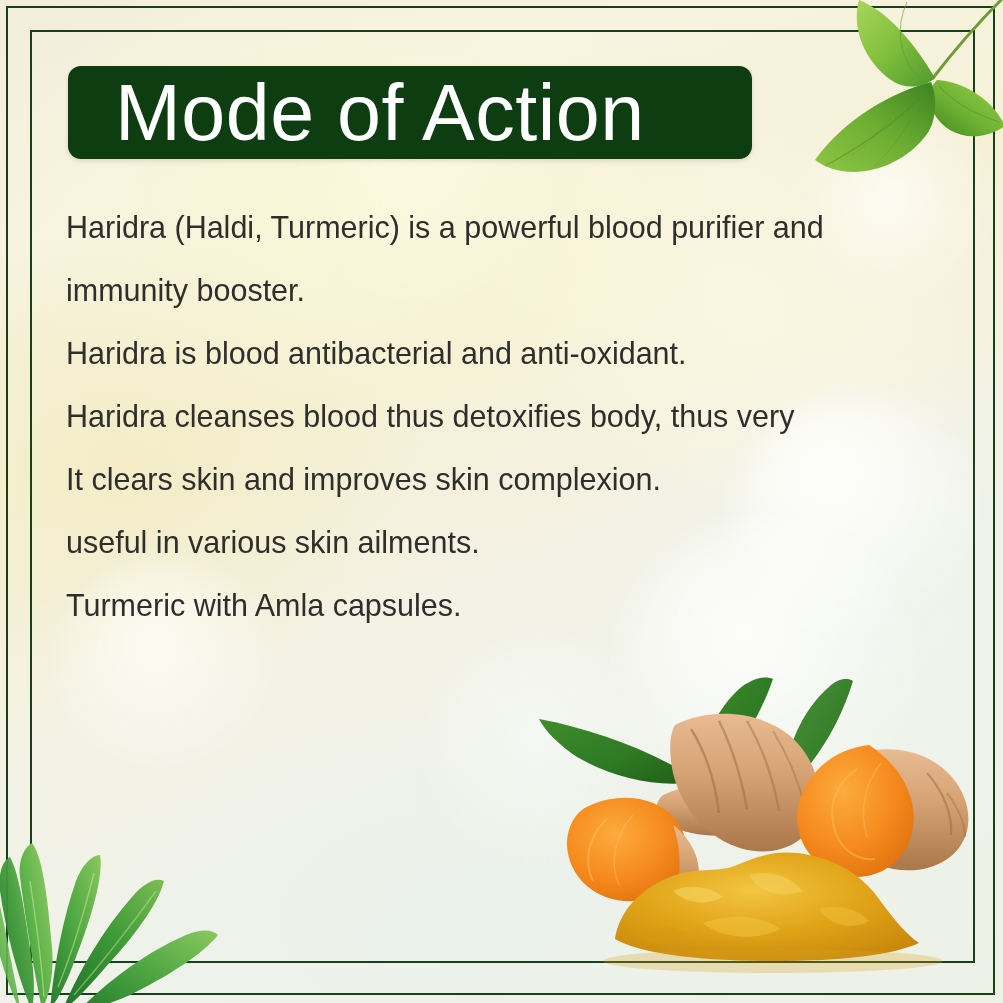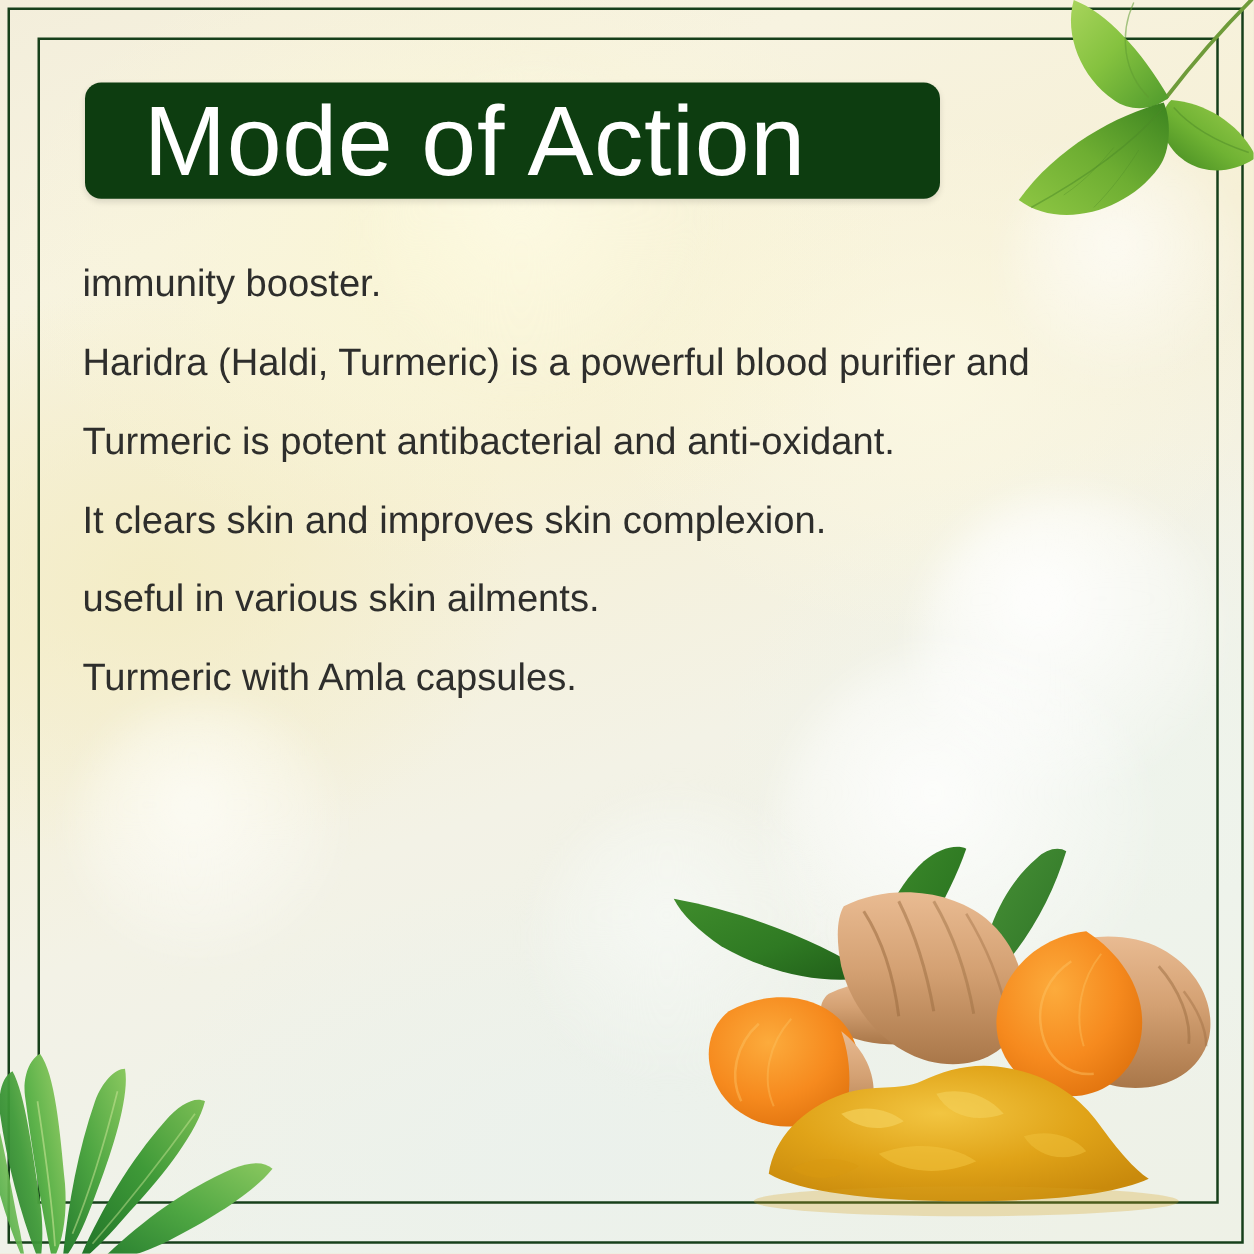--- a/index.html
+++ b/index.html
@@ -128,23 +128,24 @@
   <div class="bokeh" style="left:430px; top:640px; width:230px; height:230px; background:radial-gradient(circle at 45% 40%, rgba(247,250,247,0.75), rgba(247,250,247,0) 74%);"></div>
 
   <div class="frame-outer"></div>
   <div class="frame-inner"></div>
 
   <div class="title-banner">
     <div class="title-text">Mode of Action</div>
   </div>
 
   <div class="body-copy">
+    <div class="copy-line">Haridra (Haldi, Turmeric) is a powerful blood purifier and</div>
     <div class="copy-line">immunity booster.</div>
-    <div class="copy-line">Haridra (Haldi, Turmeric) is a powerful blood purifier and</div>
-    <div class="copy-line">Turmeric is potent antibacterial and anti-oxidant.</div>
+    <div class="copy-line">Haridra is blood antibacterial and anti-oxidant.</div>
+    <div class="copy-line">Haridra cleanses blood thus detoxifies body, thus very</div>
     <div class="copy-line">It clears skin and improves skin complexion.</div>
     <div class="copy-line">useful in various skin ailments.</div>
     <div class="copy-line">Turmeric with Amla capsules.</div>
   </div>
 
   <div class="art art-leaves-tr">
     <svg viewBox="0 0 200 210" width="200" height="210">
       <defs>
         <linearGradient id="lg1" x1="0" y1="0" x2="1" y2="1">
           <stop offset="0%" stop-color="#a8d45c"></stop>

